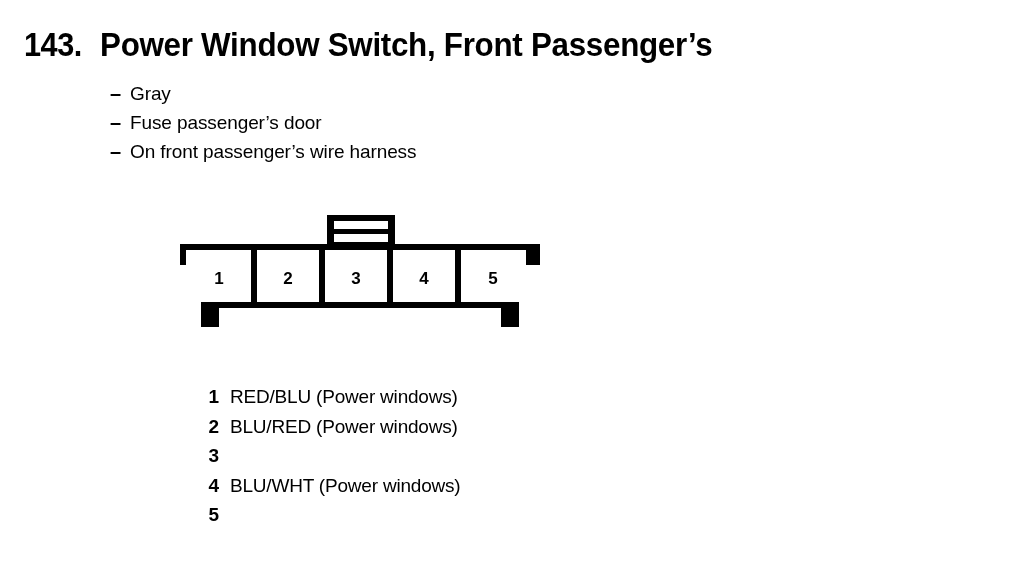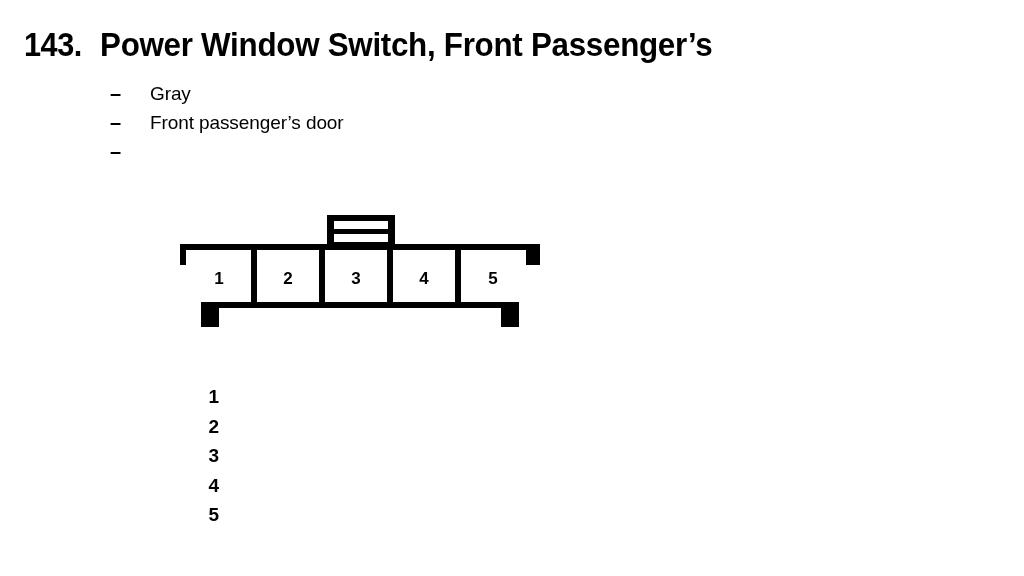--- a/index.html
+++ b/index.html
@@ -52,21 +52,20 @@
   }
   .bullet-dash {
     font-weight: bold;
     font-size: 20px;
     width: 20px;
     flex: 0 0 20px;
   }
   .bullet-label {
     font-weight: normal;
     letter-spacing: -0.1px;
-    margin-left: 20px;
   }
 
   
   #connector-diagram {
     position: absolute;
     left: 160px;
     top: 200px;
     width: 400px;
     height: 140px;
   }
@@ -114,24 +113,25 @@
   <span id="title-text">Power Window Switch, Front Passenger’s</span>
 </div>
 
 <div id="bullet-list">
   <div class="bullet-row">
     <span class="bullet-dash">–</span>
     <span class="bullet-label">Gray</span>
   </div>
   <div class="bullet-row">
     <span class="bullet-dash">–</span>
-    <span class="bullet-label">Front passenger’s door</span>
+    <span class="bullet-label">Fuse passenger’s door</span>
   </div>
   <div class="bullet-row">
     <span class="bullet-dash">–</span>
+    <span class="bullet-label">On front passenger’s wire harness</span>
   </div>
 </div>
 
 <div id="connector-diagram">
   <svg width="400" height="140" viewBox="0 0 400 140" xmlns="http://www.w3.org/2000/svg">
 
     <path d="M 20 44
              L 380 44
              L 380 65
              L 359 65
@@ -169,26 +169,29 @@
     <text class="conn-pin-number" x="128" y="84">2</text>
     <text class="conn-pin-number" x="196" y="84">3</text>
     <text class="conn-pin-number" x="264" y="84">4</text>
     <text class="conn-pin-number" x="333" y="84">5</text>
   </svg>
 </div>
 
 <div id="pin-legend">
   <div class="pin-row">
     <span class="pin-num">1</span>
+    <span class="pin-desc">RED/BLU (Power windows)</span>
   </div>
   <div class="pin-row">
     <span class="pin-num">2</span>
+    <span class="pin-desc">BLU/RED (Power windows)</span>
   </div>
   <div class="pin-row">
     <span class="pin-num">3</span>
   </div>
   <div class="pin-row">
     <span class="pin-num">4</span>
+    <span class="pin-desc">BLU/WHT (Power windows)</span>
   </div>
   <div class="pin-row">
     <span class="pin-num">5</span>
   </div>
 </div>
 
 </body></html>

